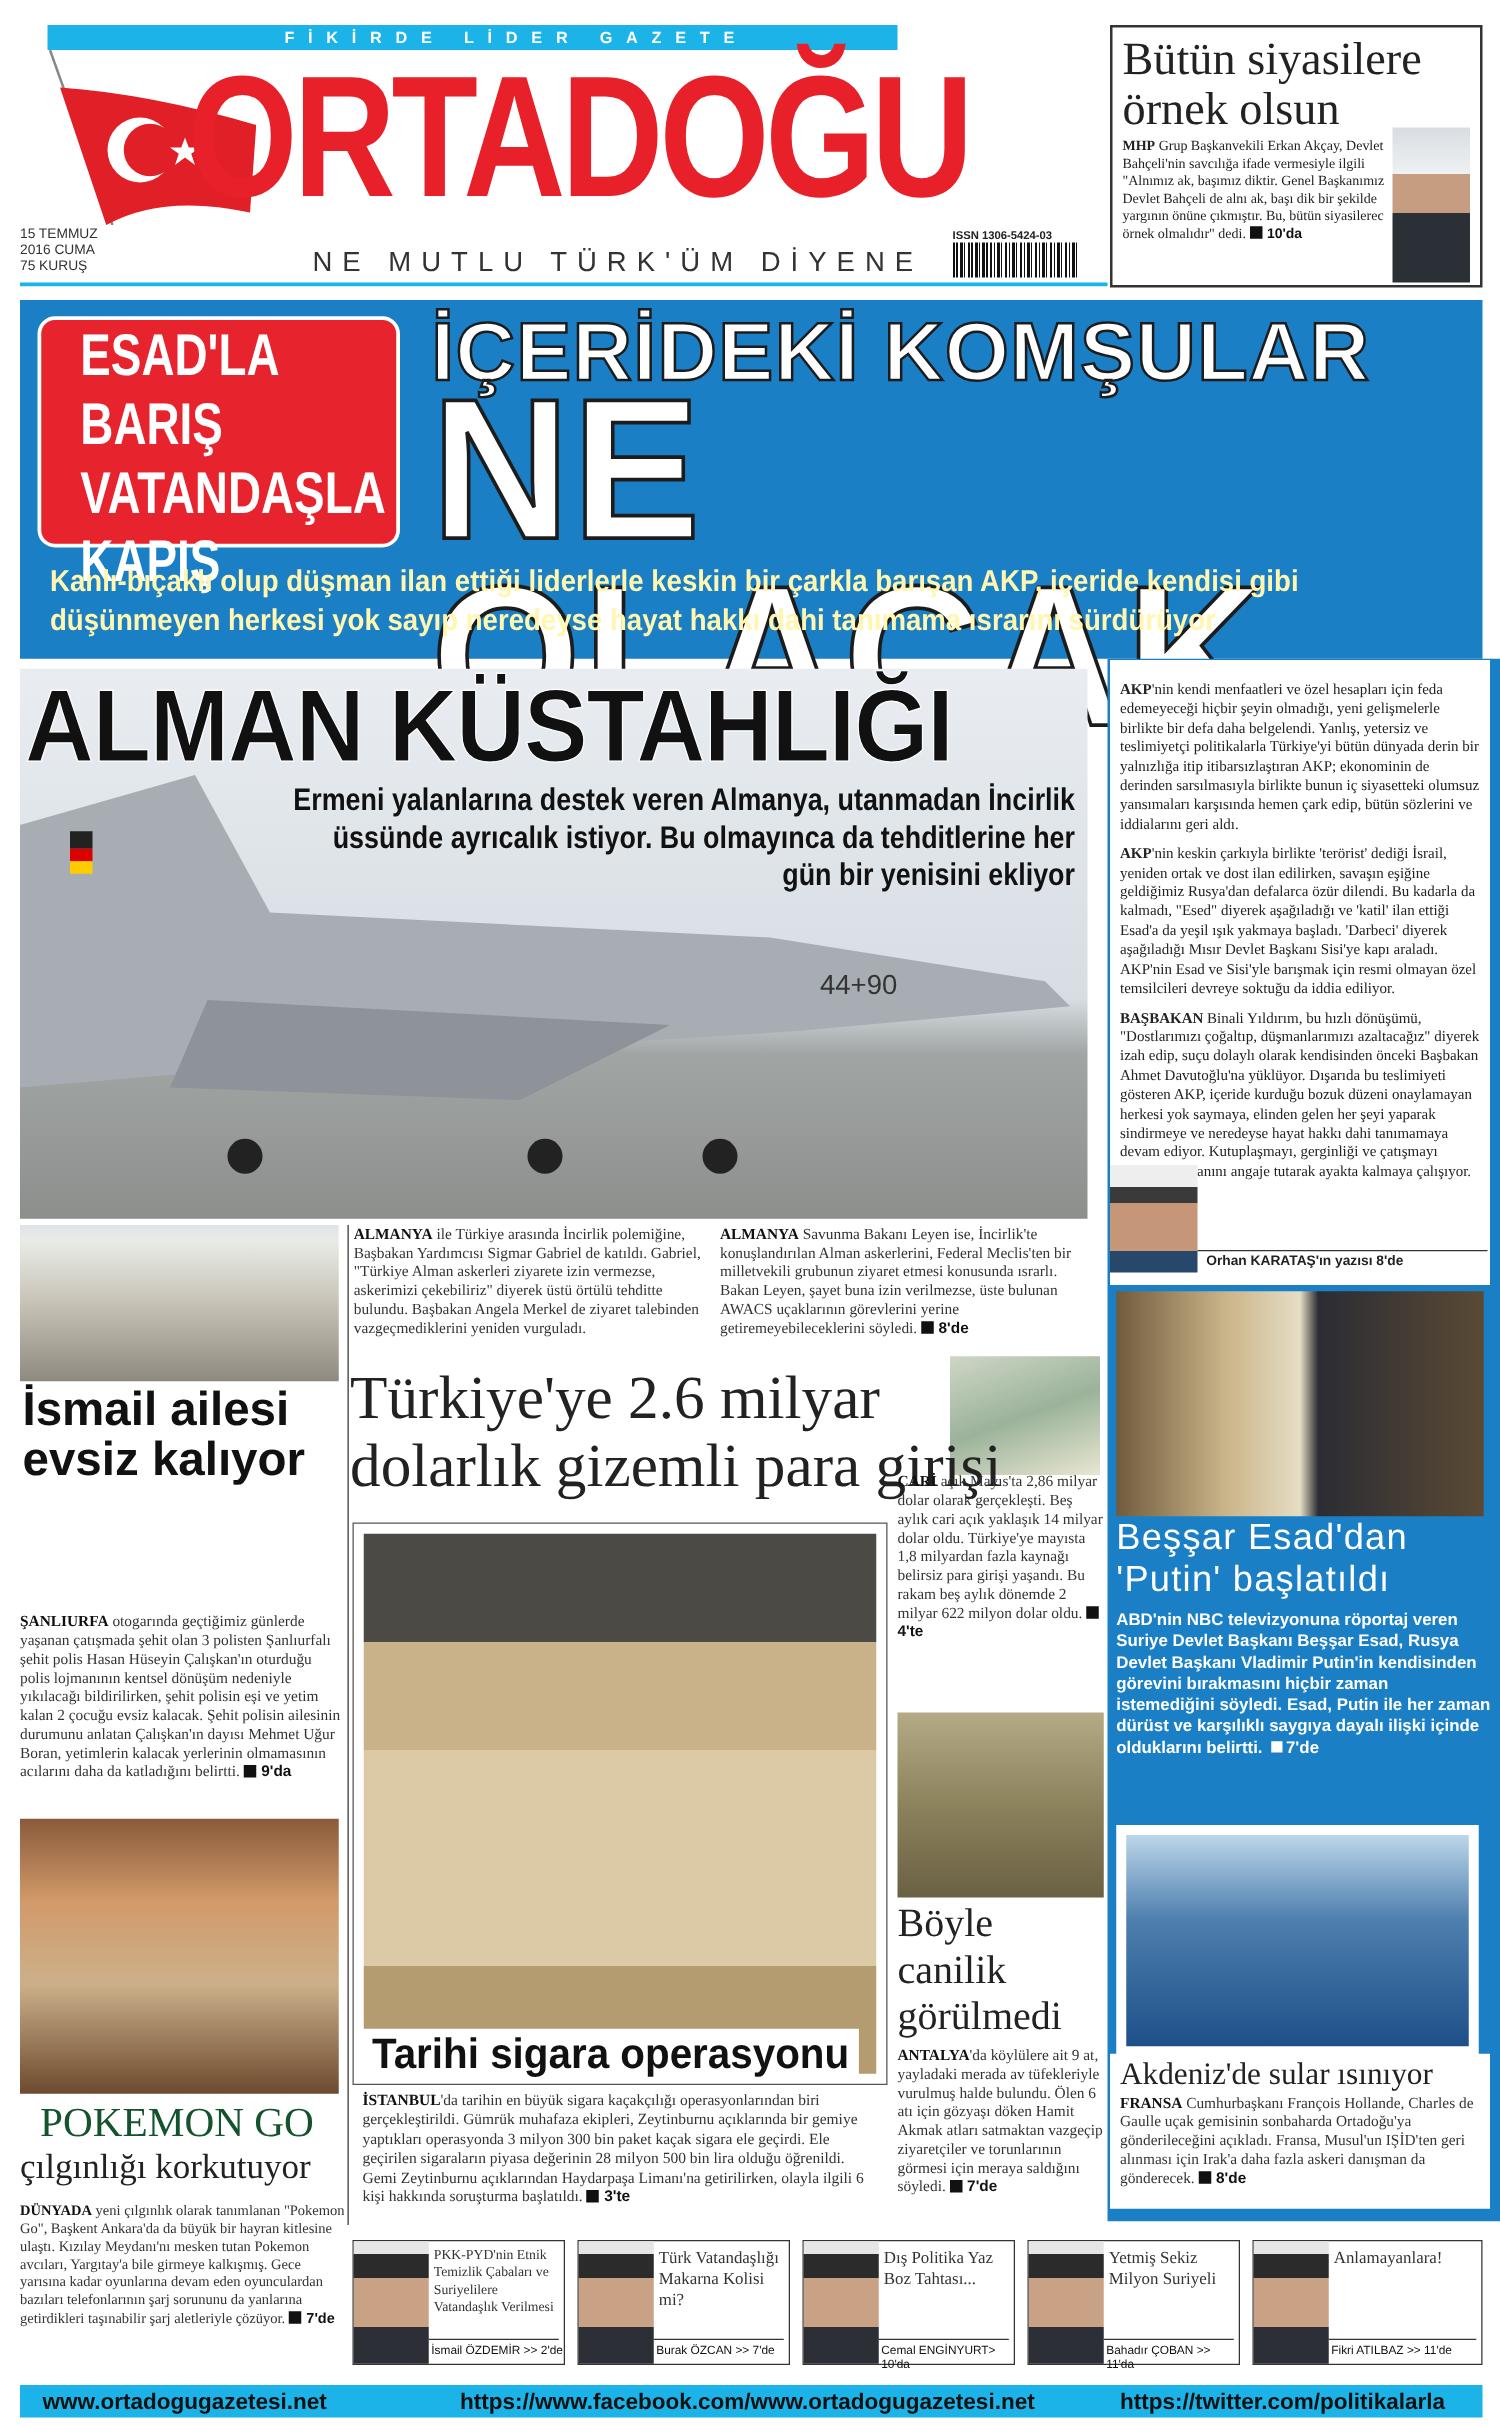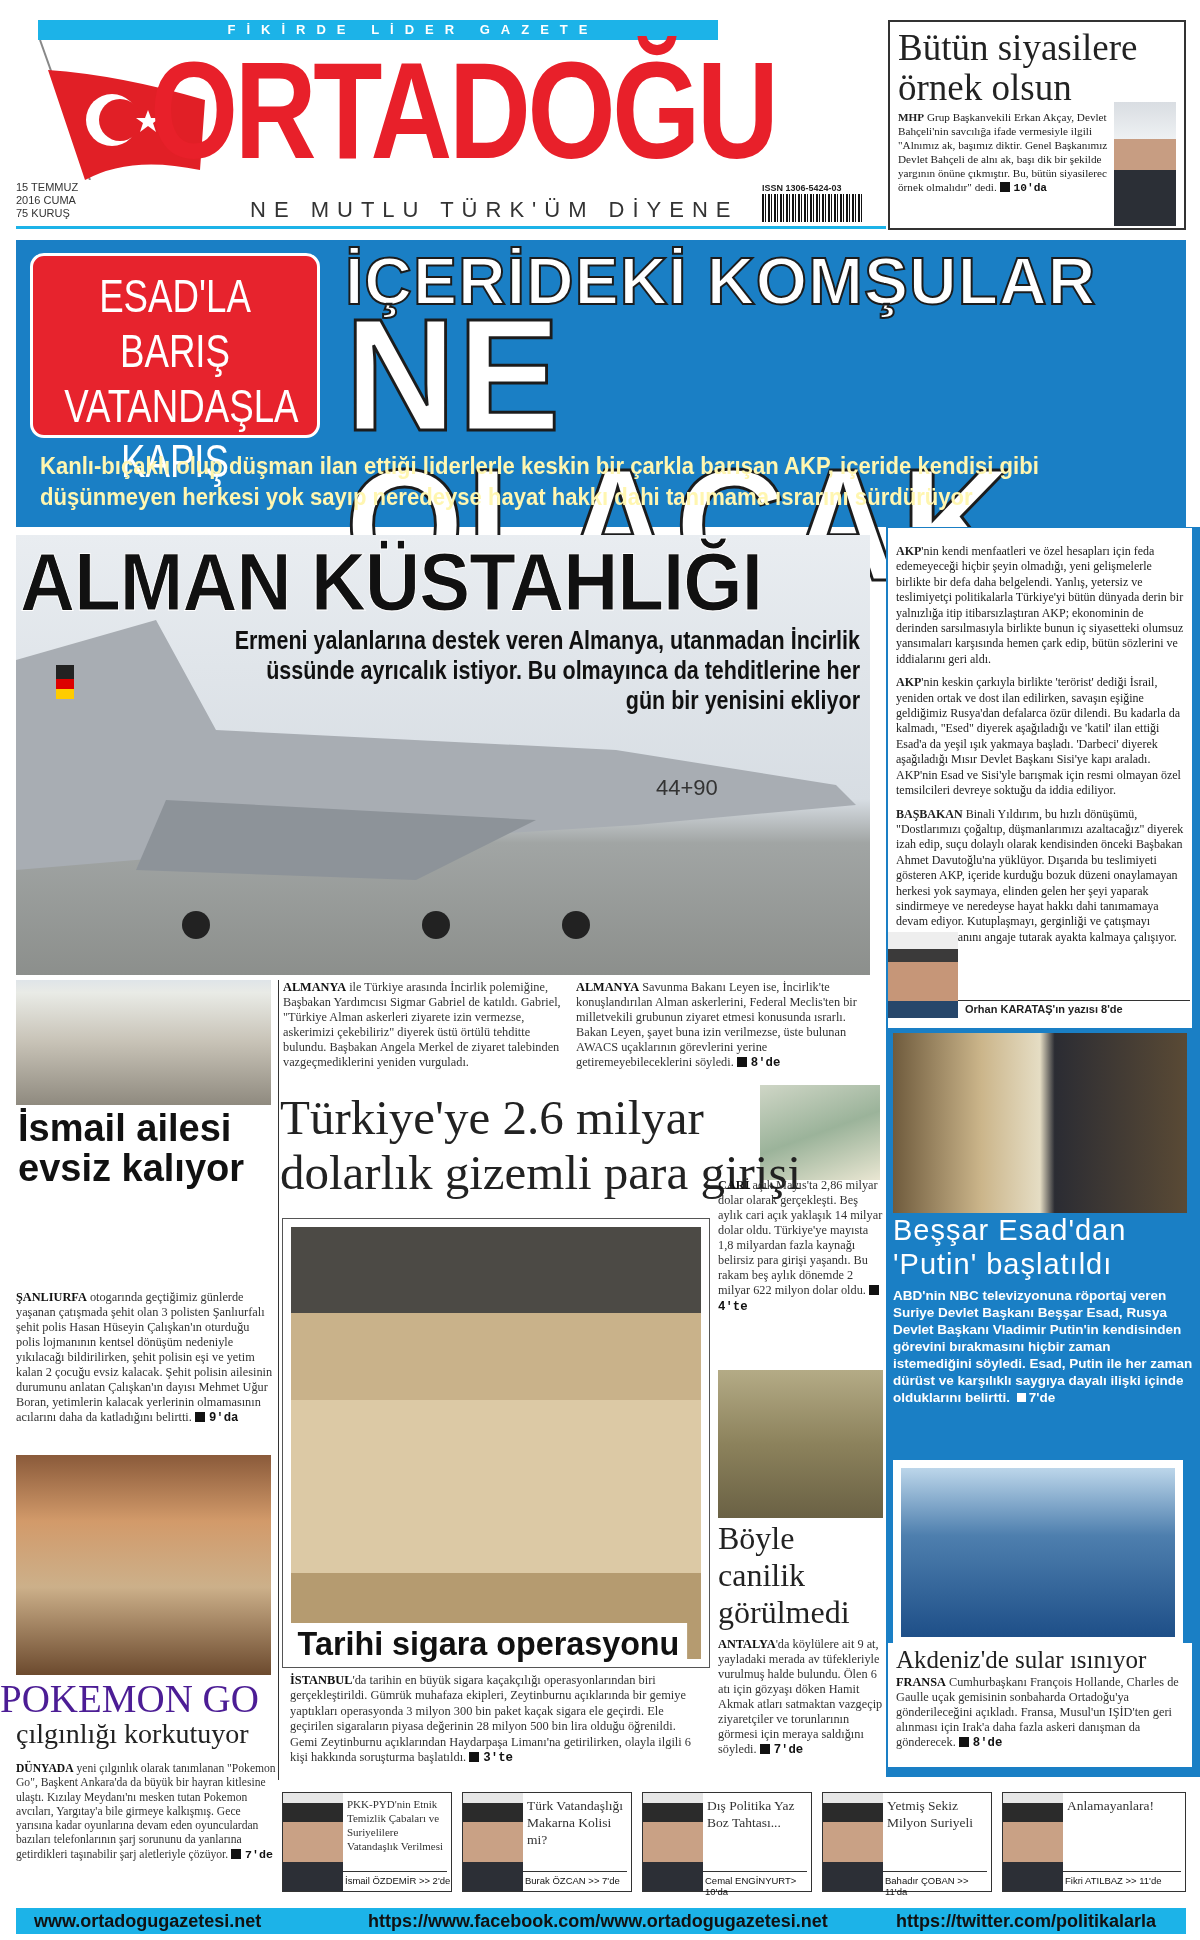--- a/index.html
+++ b/index.html
@@ -1,39 +1,39 @@
 <!DOCTYPE html>
 <html><head>
 <meta charset="utf-8">
 <style>
 *{box-sizing:border-box;margin:0;padding:0}
 body{width:1200px;height:1940px;background:#fff;position:relative;overflow:hidden;font-family:"Liberation Serif",serif;color:#222}
 .abs{position:absolute}
 .sans{font-family:"Liberation Sans",sans-serif}
 p.body{font-size:12.3px;line-height:15px;color:#333}
 p.body b{color:#111}
-.ref{font-family:Liberation Mono, monospace;font-weight:bold;color:#111}
+.ref{font-family:Liberation Sans, sans-serif;font-weight:bold;color:#111}
 .ref:before{content:"";display:inline-block;width:10px;height:10px;background:#111;margin-right:4px;vertical-align:-1px}
 .photo{background:linear-gradient(135deg,#9aa4ad,#d8dde0 40%,#7c858c);}
 
 #tagbar{left:38px;top:20px;width:680px;height:20px;background:#1cb3e8;color:#fff;font-weight:bold;font-size:13px;letter-spacing:11px;text-align:center;line-height:20px;padding-left:70px}
 #flag{left:30px;top:40px;width:175px;height:140px}
 #logo{left:150px;top:40px;font-size:138px;font-weight:bold;color:#e8202a;letter-spacing:-4px;line-height:140px;transform:scaleX(0.82);transform-origin:left top;font-family:"Liberation Sans",sans-serif}
 #date{left:16px;top:181px;font-size:11px;line-height:13px;color:#333}
 #slogan{left:250px;top:197px;font-size:22px;letter-spacing:8px;color:#333}
 #issn{left:762px;top:183px;font-size:9px;font-weight:bold;color:#222}
 #barcode{left:762px;top:194px;width:100px;height:28px;background:repeating-linear-gradient(90deg,#111 0 2px,#fff 2px 3px,#111 3px 4px,#fff 4px 6px)}
 #mastline{left:16px;top:226px;width:870px;height:3px;background:#1cb3e8}
 
 #topbox{left:888px;top:20px;width:298px;height:210px;border:2px solid #333;padding:6px 8px}
 #topbox h2{font-weight:normal;font-size:37px;line-height:40px;color:#222}
 #topbox p{font-size:11.2px;line-height:14px;width:210px;margin-top:2px}
 
 #band{left:16px;top:240px;width:1170px;height:287px;background:#1a7fc5}
-#redbox{left:30px;top:253px;width:290px;height:185px;background:#e7232d;border-radius:14px;border:3px solid #fff;color:#fff;font-weight:normal;text-align:center;font-size:47px;line-height:55px;padding-top:12px}
+#redbox{left:30px;top:253px;width:290px;height:185px;background:#e7232d;border-radius:14px;border:3px solid #fff;color:#fff;font-weight:bold;text-align:left;font-size:47px;line-height:55px;padding-top:0}
 #redbox span{display:block;transform:scaleX(.78)}
 #hl1{left:345px;top:245px;color:#fff;font-weight:bold;font-size:66px;letter-spacing:1px;-webkit-text-stroke:2px #1c1c1c;line-height:72px}
 #hl2{left:345px;top:300px;color:#fff;font-weight:bold;font-size:160px;letter-spacing:2px;-webkit-text-stroke:3px #1c1c1c;line-height:150px;transform:scaleX(0.96);transform-origin:left}
 #sub{left:40px;top:450px;width:1140px;color:#fff6b0;font-weight:bold;font-size:24px;line-height:31px;transform:scaleX(.92);transform-origin:left}
 
 #almanimg{left:16px;top:535px;width:854px;height:440px;background:linear-gradient(#e9edf1 0,#d7dde3 60%,#a1a5a4 70%,#8c8f8c 100%)}
 #jet{left:16px;top:620px;width:840px;height:330px}
 #almanh{left:20px;top:537px;font-weight:bold;font-size:82px;color:#111;letter-spacing:-1px;transform:scaleX(.93);transform-origin:left top;line-height:90px;-webkit-text-stroke:1px #fff}
 #almansub{left:120px;top:625px;width:740px;text-align:right;font-weight:bold;font-size:25px;line-height:30px;color:#111;transform:scaleX(.86);transform-origin:right top}
 
@@ -49,21 +49,21 @@
 #carrierPic{left:893px;top:1460px;width:290px;height:185px;background:#fff;padding:8px}
 #carrierPic div{width:100%;height:100%;background:linear-gradient(#bcd6ea,#4e7fae 40%,#1e4f88)}
 #akdeniz{left:888px;top:1643px;width:304px;height:124px;background:#fff;padding:0 8px}
 #akdeniz h3{font-weight:normal;font-size:25px;line-height:30px;margin-top:2px}
 
 #bldgPic{left:16px;top:980px;width:255px;height:125px;background:linear-gradient(#dfe4e8 0,#e9ebe6 10%,#c7c2b6 50%,#8f8a7f 100%)}
 #sehidH{left:18px;top:1108px;font-weight:bold;font-size:38px;line-height:40px;color:#111}
 #sehidBody{left:16px;top:1290px;width:258px}
 #colsep{left:278px;top:980px;width:1px;height:800px;background:#333}
 #pokePic{left:16px;top:1455px;width:255px;height:220px;background:linear-gradient(#8a5a3a,#d29a6a 30%,#ccb08a 60%,#6c4a2e)}
-#pokeH{left:0;top:1680px;font-size:39px;line-height:38px;color:#4c1d95}
+#pokeH{left:32px;top:1680px;font-size:33px;line-height:38px;color:#14532d}
 #pokeH2{left:16px;top:1717px;font-size:28px;line-height:34px;color:#222}
 #pokeBody{left:16px;top:1762px;width:262px}
 
 #almanyaCol1{left:283px;top:980px;width:280px}
 #almanyaCol2{left:576px;top:980px;width:300px}
 #paraH{left:280px;top:1090px;font-size:49px;line-height:55px;color:#222}
 #money{left:760px;top:1085px;width:120px;height:95px;background:linear-gradient(160deg,#cfd6c6,#9bb39a 50%,#e9e6d2)}
 #sigaraBox{left:282px;top:1218px;width:428px;height:450px;border:1px solid #555;padding:8px}
 #sigaraBox .photo{width:100%;height:100%;background:linear-gradient(#4c4a45 0 20%,#c9b28a 20% 40%,#dcc9a5 40% 80%,#b59b70 80%)}
 #sigaraH{left:290px;top:1623px;font-weight:bold;font-size:34px;line-height:40px;color:#111;background:#fff;padding:0 8px;transform:scaleX(.95);transform-origin:left}

